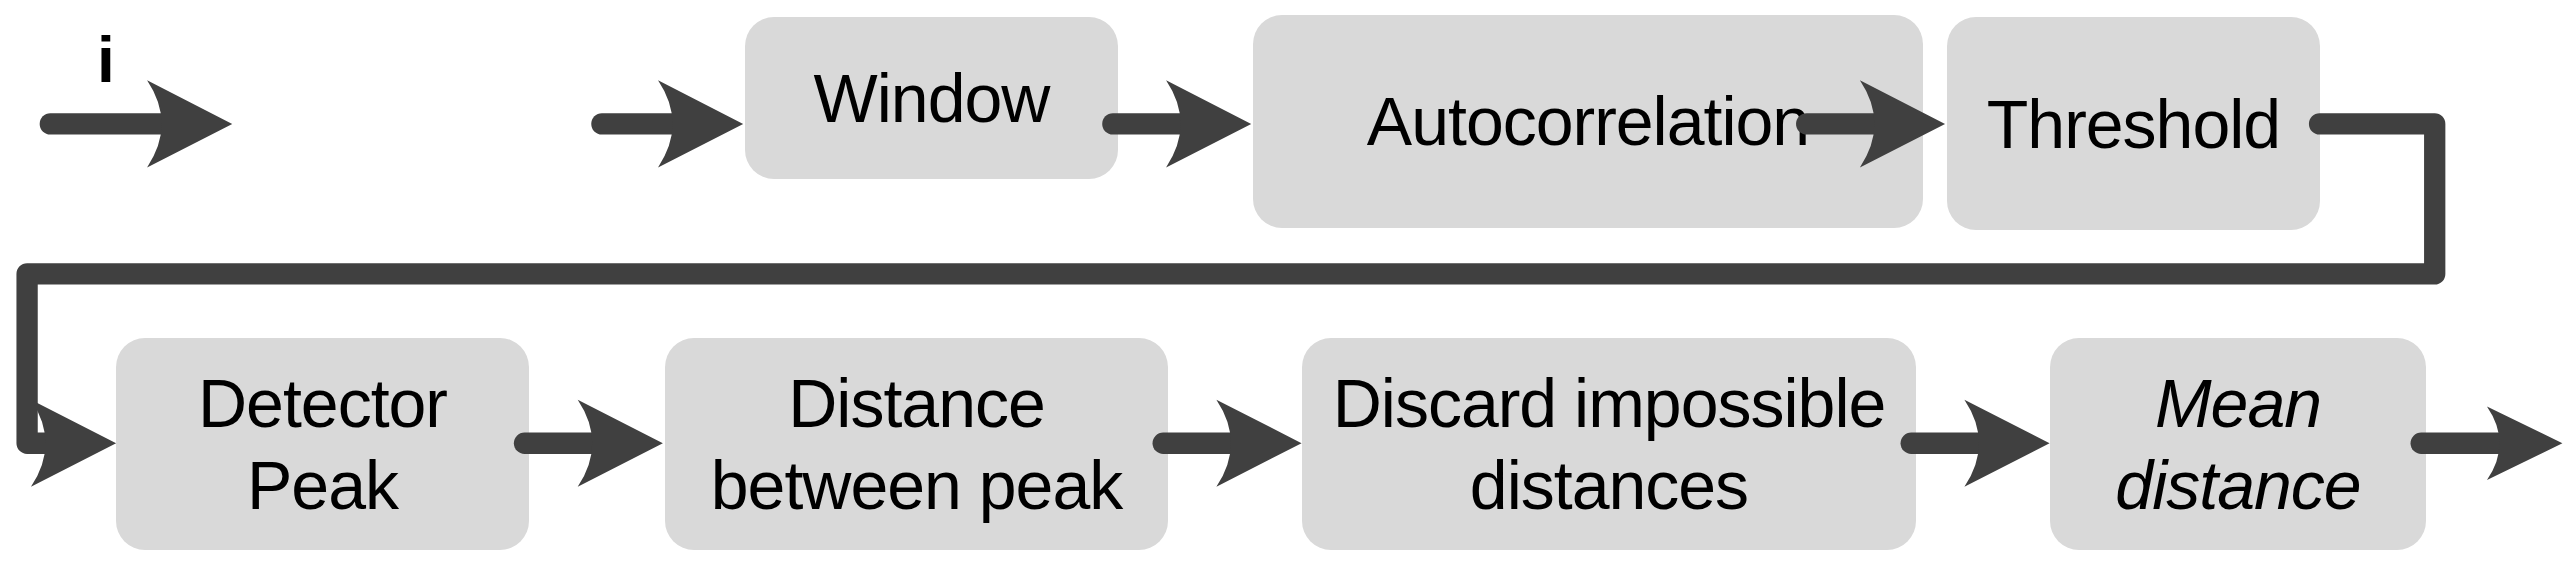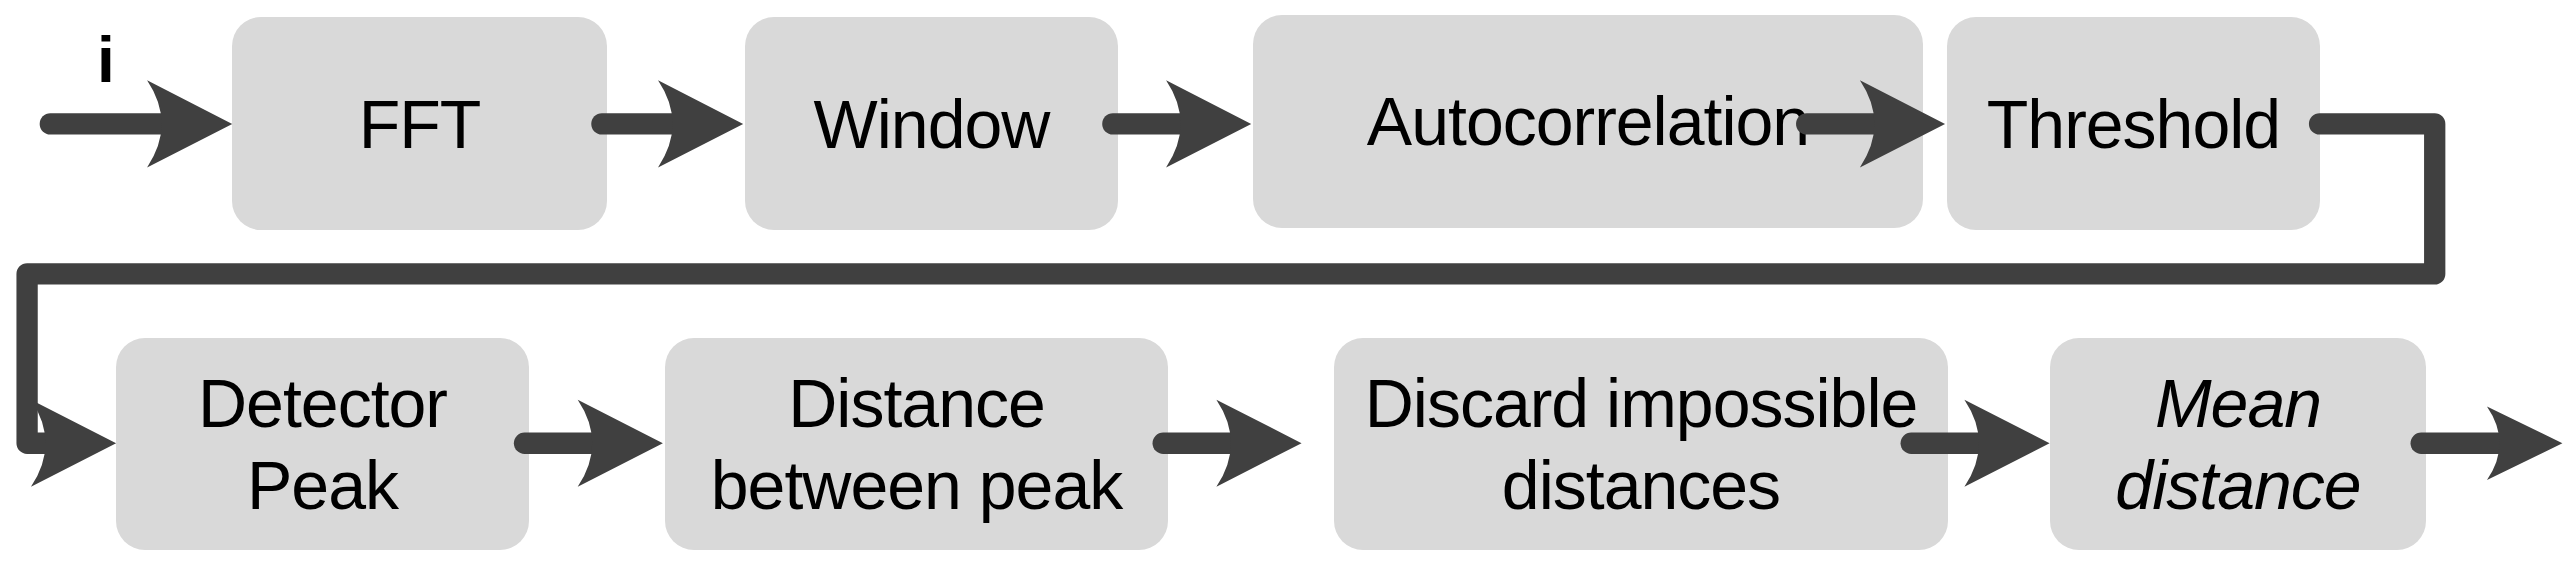--- a/index.html
+++ b/index.html
@@ -59,30 +59,29 @@
     stroke: none;
   }
 </style>
 </head>
 <body>
 
 <div class="canvas">
 
   <div class="io-label input">i</div>
 
-  <div class="node" style="left:232px;  top:17.4px;  width:375px; height:213px;">FFT</div>
-  <div class="node" style="left:745px;  top:17.4px;  width:373px; height:213px;">Window</div>
+  <div class="node" style="left:745px;  top:17.4px;  width:373px; height:162px;">Window</div>
   <div class="node" style="left:1253px; top:15px;  width:670px; height:213px;">Autocorrelation</div>
   <div class="node" style="left:1947px; top:17.4px;  width:373px; height:213px;">Threshold</div>
 
   <div class="node" style="left:116px;  top:338px; width:413px; height:212px;">Detector
 Peak</div>
   <div class="node" style="left:665px;  top:338px; width:503px; height:212px;">Distance
 between peak</div>
-  <div class="node" style="left:1334px; top:338px; width:614px; height:212px;">Discard impossible
+  <div class="node" style="left:1302px; top:338px; width:614px; height:212px;">Discard impossible
 distances</div>
   <div class="node" style="left:2050px; top:338px; width:376px; height:212px;font-style:italic;">Mean
 distance</div>
 
   <svg class="connectors" viewBox="0 0 2662 590">
 
     <g>
       <path class="shaft" d="M52 128 H175"></path>
       <path class="head" d="M152 83 L240 128 L152 173 Q182 128 152 83 Z"></path>
     </g>

